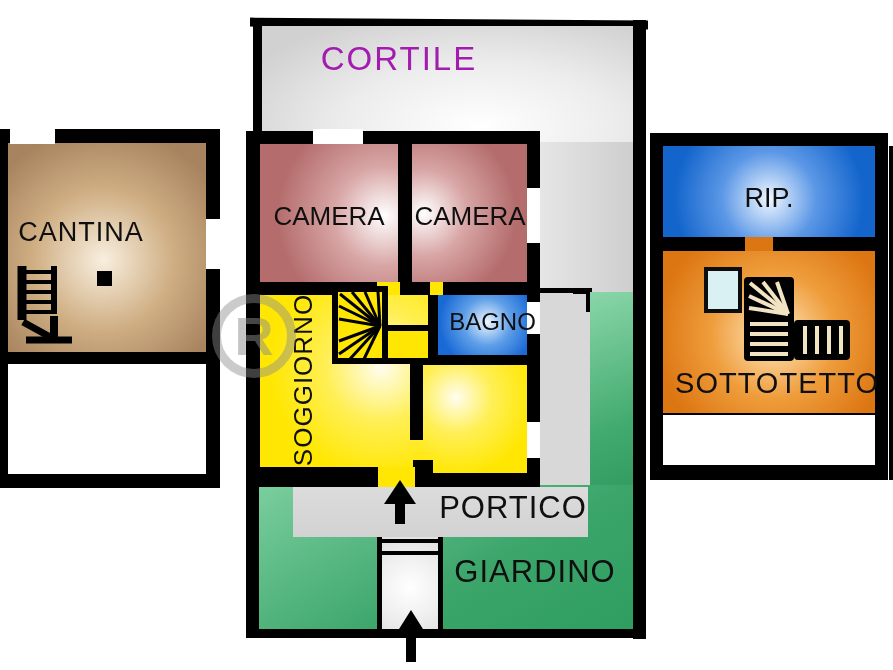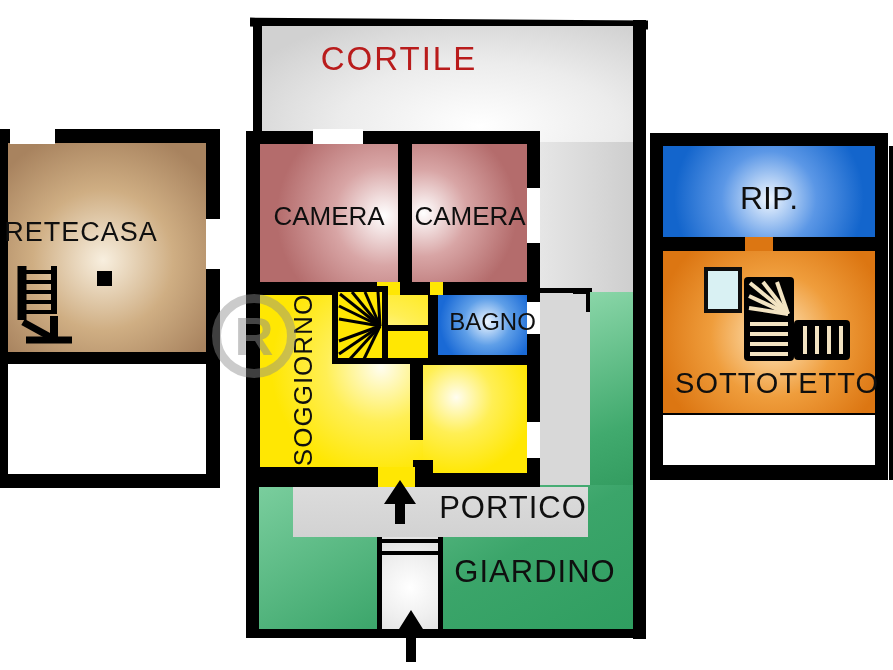--- a/index.html
+++ b/index.html
@@ -86,29 +86,29 @@
   #edge-sliver{left:889px;top:146px;width:4px;height:334px;background:#000;}
 
   
   #arrow-house{left:382px;top:478px;width:36px;height:48px;}
   #arrow-garden{left:392px;top:608px;width:38px;height:56px;}
 
   
   .room-label{position:absolute;z-index:10;white-space:nowrap;
     transform:translate(-50%,-50%);color:#0f0f0f;}
   #lbl-cortile{left:256px;top:40px;width:286px;z-index:10;position:absolute;
-    text-align:center;font-size:33px;line-height:37px;letter-spacing:2px;color:#b91c1c;}
+    text-align:center;font-size:33px;line-height:37px;letter-spacing:2px;color:#a21caf;}
   #lbl-cantina{left:81px;top:232px;font-size:27px;letter-spacing:1px;}
   #lbl-camera-left{left:329px;top:216px;font-size:26px;}
   #lbl-camera-right{left:470px;top:216px;font-size:26px;}
   #lbl-soggiorno{left:303px;top:380px;font-size:26px;letter-spacing:1px;
     transform:translate(-50%,-50%) rotate(-90deg);}
   #lbl-bagno{left:482px;top:322px;font-size:24px;padding-left:21px;}
   #lbl-cucina{left:471px;top:407px;font-size:26px;}
-  #lbl-rip{left:769px;top:198px;font-size:32px;}
+  #lbl-rip{left:769px;top:198px;font-size:27px;}
   #lbl-sottotetto{left:777px;top:383px;font-size:29px;letter-spacing:1px;}
   #lbl-portico{left:513px;top:508px;font-size:31px;letter-spacing:1px;}
   #lbl-giardino{left:535px;top:572px;font-size:31px;letter-spacing:1px;}
 
   
   #watermark{left:212px;top:288px;height:96px;display:flex;align-items:center;
     z-index:40;position:absolute;pointer-events:none;}
   #wm-logo{width:84px;height:84px;border-radius:50%;
     border:9px solid rgba(140,140,140,.45);box-sizing:border-box;
     display:flex;align-items:center;justify-content:center;
@@ -232,21 +232,21 @@
   <svg class="abs" id="arrow-house" viewBox="0 0 36 48">
     <polygon points="18,2 34,26 23,26 23,46 13,46 13,26 2,26" fill="#000"></polygon>
   </svg>
   <svg class="abs" id="arrow-garden" viewBox="0 0 38 56">
     <polygon points="19,2 36,29 24,29 24,54 14,54 14,29 2,29" fill="#000"></polygon>
   </svg>
 
   <div id="lbl-cortile">
     <div>CORTILE</div>
   </div>
-  <div class="room-label" id="lbl-cantina">RETECASA</div>
+  <div class="room-label" id="lbl-cantina">CANTINA</div>
   <div class="room-label" id="lbl-camera-left">CAMERA</div>
   <div class="room-label" id="lbl-camera-right">CAMERA</div>
   <div class="room-label" id="lbl-soggiorno">SOGGIORNO</div>
   <div class="room-label" id="lbl-bagno">BAGNO</div>
   <div class="room-label" id="lbl-rip">RIP.</div>
   <div class="room-label" id="lbl-portico">PORTICO</div>
   <div class="room-label" id="lbl-sottotetto">SOTTOTETTO</div>
   <div class="room-label" id="lbl-giardino">GIARDINO</div>
 
   <div id="watermark">

